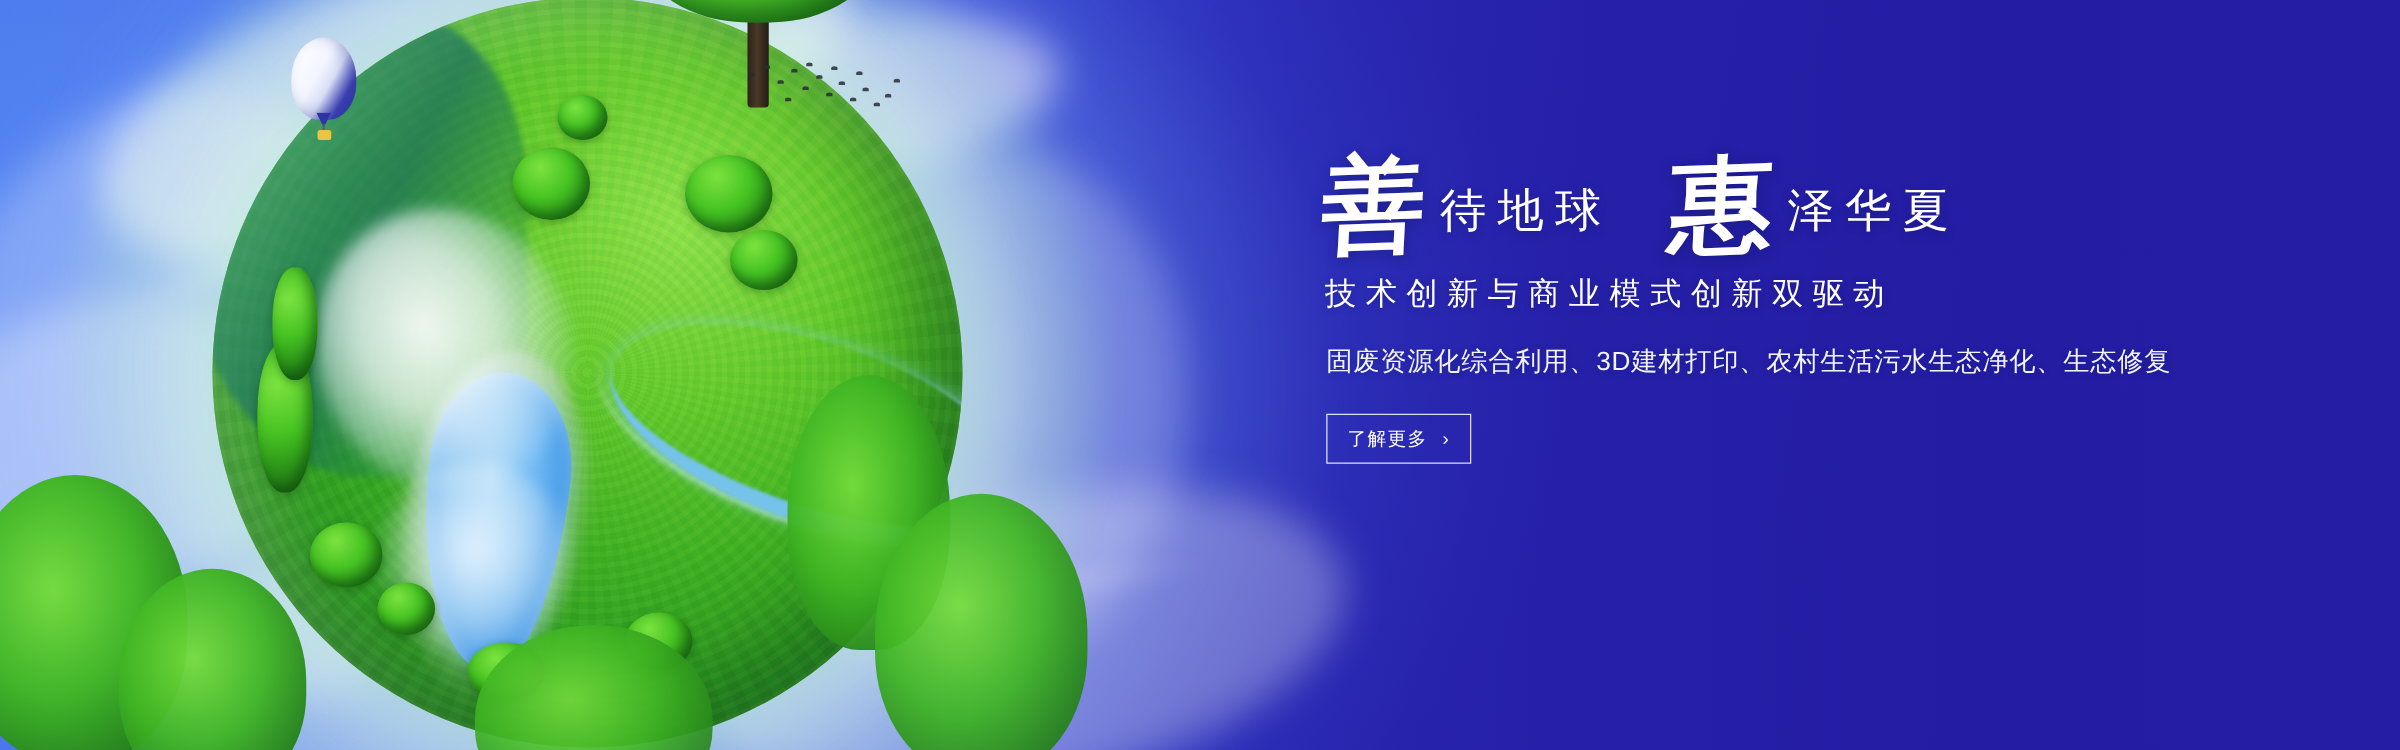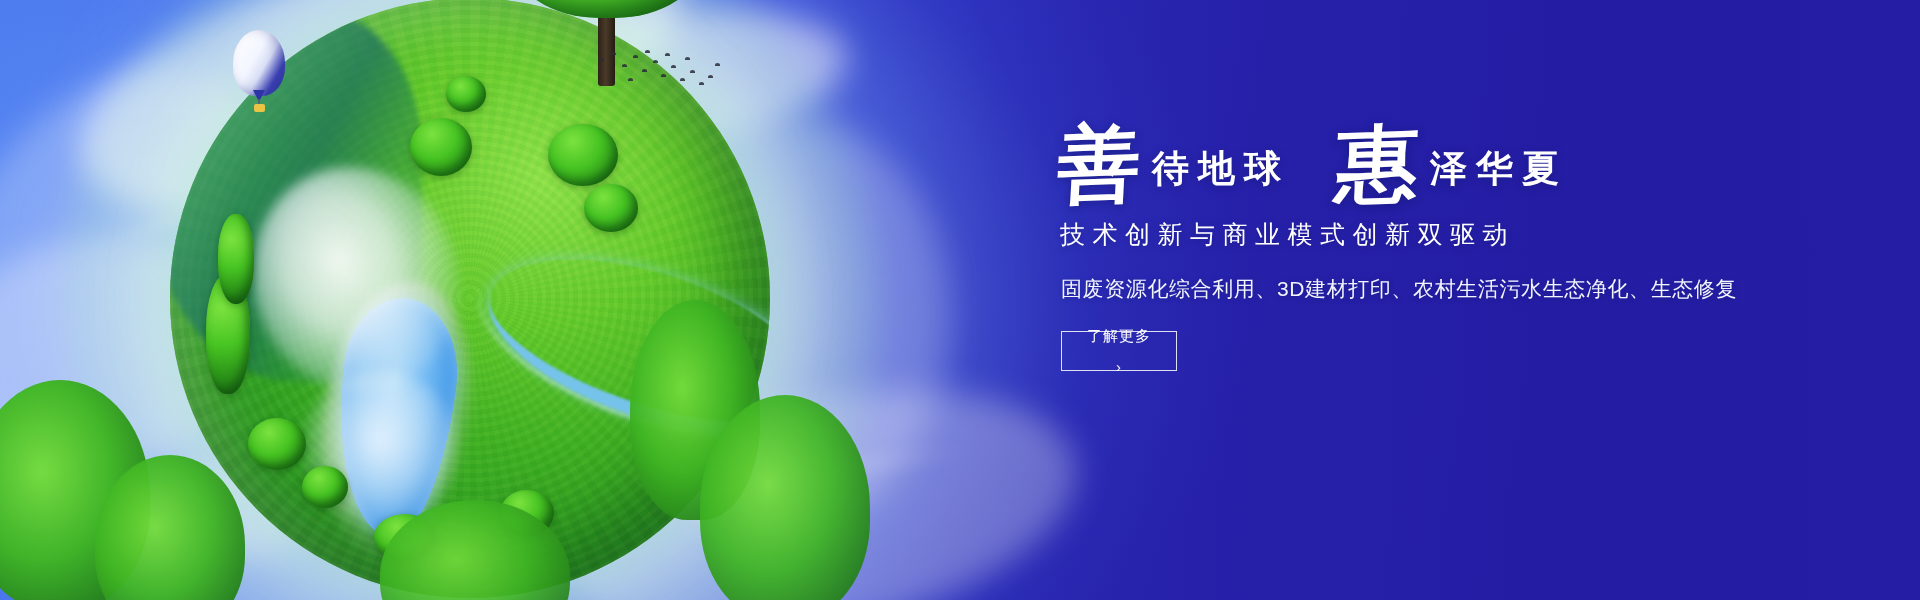--- a/index.html
+++ b/index.html
@@ -202,21 +202,21 @@
   }
   .hl-big{
     font-family:"Liberation Serif","DejaVu Serif",serif;
     font-size:82px;line-height:.95;font-weight:700;
     letter-spacing:0;
     transform:skewX(-5deg) rotate(-2deg);
     text-shadow:0 2px 10px rgba(10,20,90,.45);
   }
   .hl-small{
     font-family:"Liberation Serif","DejaVu Serif",serif;
-    font-size:37px;font-weight:700;letter-spacing:9px;
+    font-size:37px;font-weight:400;letter-spacing:9px;
     padding:0 0 10px 12px;
     text-shadow:0 2px 8px rgba(10,20,90,.4);
     text-align:right;
   }
   .hl-gap{width:46px;}
   .subtitle{
     font-size:25px;letter-spacing:7.5px;font-weight:400;
     margin:14px 0 0 2px;color:#ffffff;white-space:nowrap;
     text-shadow:0 1px 6px rgba(10,20,90,.35);
   }
@@ -227,21 +227,20 @@
   }
   .btn-more{
     display:inline-flex;align-items:center;justify-content:center;gap:12px;
     margin-top:28px;margin-left:3px;
     width:116px;height:40px;
     border:1px solid rgba(255,255,255,.85);
     background:transparent;color:#fff;
     font-size:15px;letter-spacing:1px;
     font-family:"Liberation Sans","DejaVu Sans",sans-serif;
     cursor:pointer;
-    flex-direction:column;
   }
   .btn-more .chev{font-size:15px;opacity:.95;}
 </style>
 </head>
 <body>
 
 <div class="banner">
 
   <div class="bg-base"></div>
   <div class="bg-bloom"></div>

